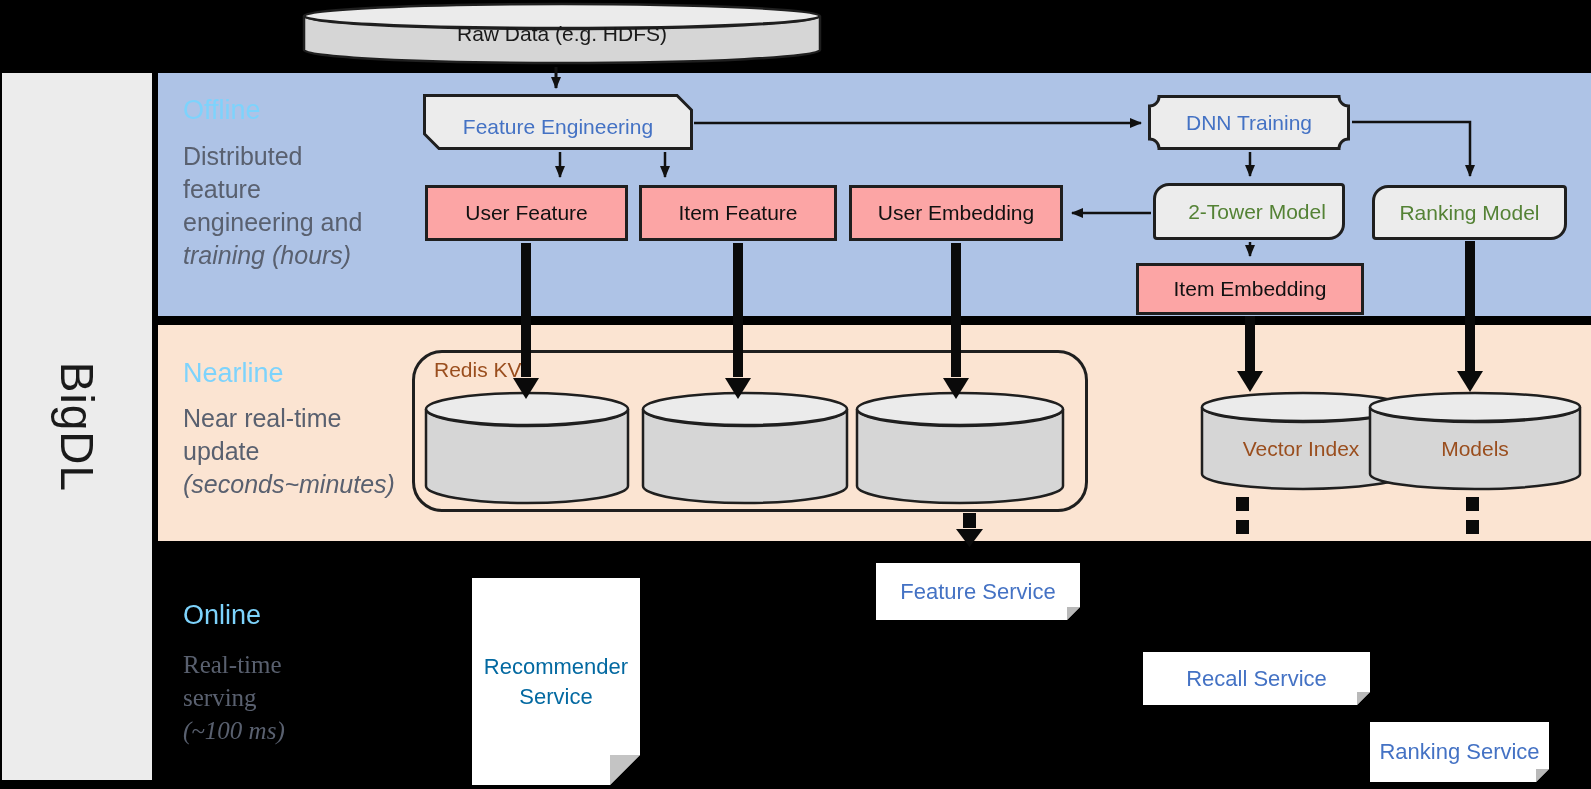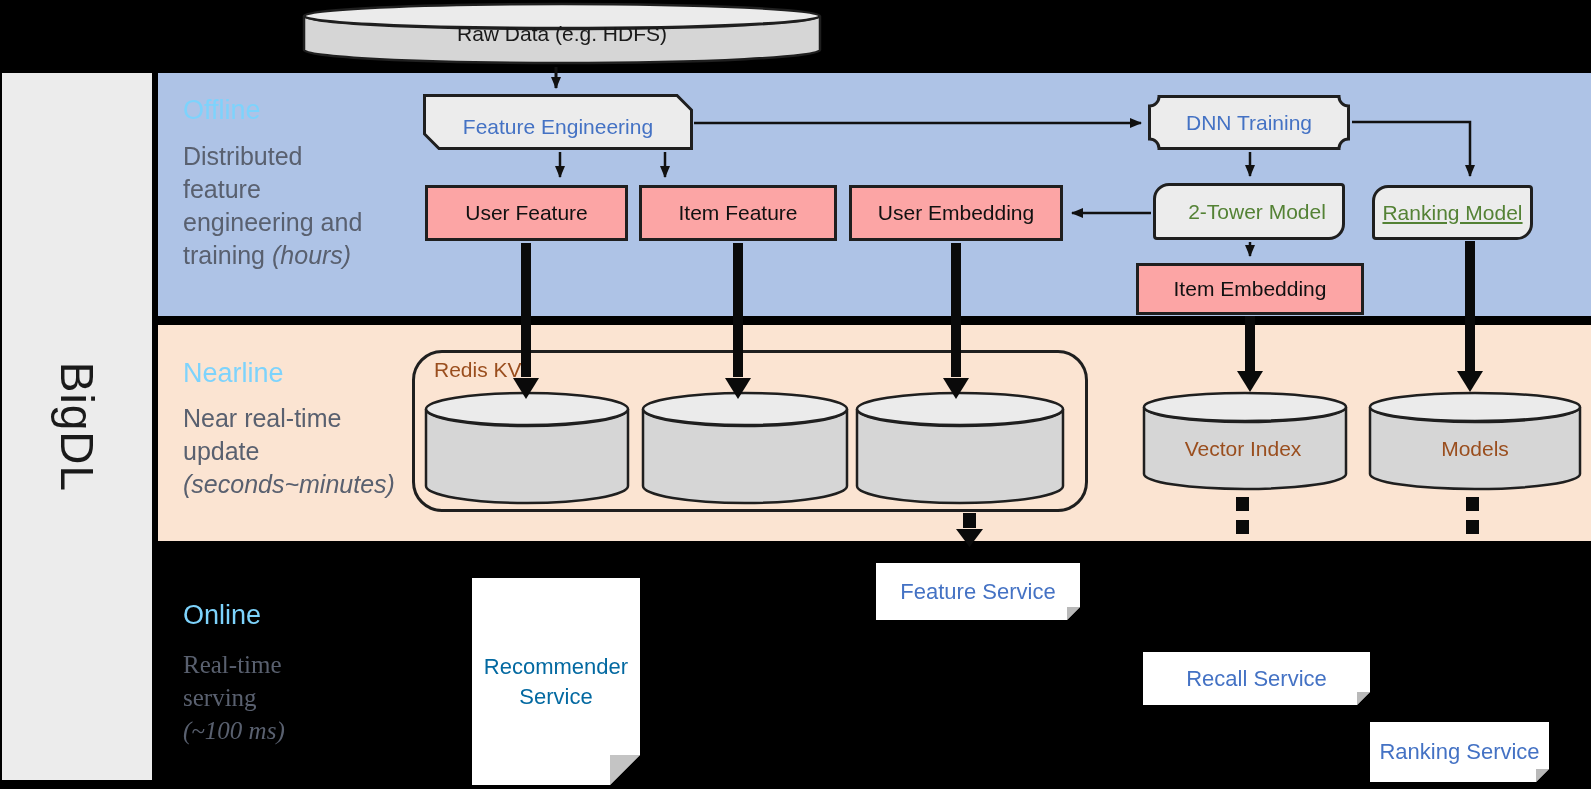--- a/index.html
+++ b/index.html
@@ -64,21 +64,21 @@
       <ellipse cx="260" cy="14" rx="258" ry="12" fill="#ebebeb" stroke="#1f1f1f" stroke-width="2.5"></ellipse>
     </svg>
     <div class="abs" style="left:0;top:20px;width:520px;text-align:center;font-size:21px;color:#1a1a1a;">Raw Data (e.g. HDFS)</div>
   </div>
 
   <div class="abs sec-title" style="left:183px;top:95px;">Offline</div>
   <div class="abs sec-body" style="left:183px;top:140px;width:230px;">
     <div>Distributed</div>
     <div>feature</div>
     <div>engineering and</div>
-    <div><span style="margin-right:7px;">training</span><i>(hours)</i></div>
+    <div><span style="margin-right:7px;font-style:italic;">training</span><i>(hours)</i></div>
   </div>
 
   <div class="abs" style="left:423px;top:94px;width:270px;height:65px;text-align:center;">
     <svg width="270" height="56" viewBox="0 0 270 56">
       <polygon points="1.5,1.5 254,1.5 268.5,16 268.5,54.5 16,54.5 1.5,40" fill="#ececec" stroke="#1f1f1f" stroke-width="3"></polygon>
     </svg>
     <div class="abs shape-label blue-label" style="left:0;top:0;font-size:21px;">Feature Engineering</div>
   </div>
 
   <div class="abs" style="left:1148px;top:95px;width:202px;height:55px;">
@@ -97,21 +97,21 @@
   <div class="abs gray-box" style="left:849px;top:185px;width:214px;height:56px;">
     <span>User Embedding</span>
   </div>
   <div class="abs gray-box" style="left:1136px;top:263px;width:228px;height:52px;">
     <span>Item Embedding</span>
   </div>
 
   <div class="abs round-alt" style="left:1153px;top:183px;width:192px;height:57px;padding-left:16px;">
     <span>2-Tower Model</span>
   </div>
-  <div class="abs round-alt" style="left:1372px;top:185px;width:161px;height:55px;text-decoration:underline;">
+  <div class="abs round-alt" style="left:1372px;top:185px;width:195px;height:55px;">
     <span>Ranking Model</span>
   </div>
 
   <div class="abs sec-title" style="left:183px;top:358px;">Nearline</div>
   <div class="abs sec-body" style="left:183px;top:402px;width:280px;">
     <div>Near real-time</div>
     <div>update</div>
     <div><i>(seconds~minutes)</i></div>
   </div>
 
@@ -130,21 +130,21 @@
       <ellipse cx="104" cy="19" rx="102" ry="16" fill="#ebebeb" stroke="#1f1f1f" stroke-width="2.5"></ellipse>
     </svg>
   </div>
   <div class="abs" style="left:855px;top:390px;width:210px;height:116px;">
     <svg width="210" height="116" viewBox="0 0 210 116">
       <path d="M2,19 L2,96 A103,17 0 0 0 208,96 L208,19 A103,17 0 0 1 2,19 Z" fill="#d6d6d6" stroke="#1f1f1f" stroke-width="2.5"></path>
       <ellipse cx="105" cy="19" rx="103" ry="16" fill="#ebebeb" stroke="#1f1f1f" stroke-width="2.5"></ellipse>
     </svg>
   </div>
 
-  <div class="abs" style="left:1142px;top:390px;width:202px;height:103px;">
+  <div class="abs" style="left:1200px;top:390px;width:202px;height:103px;">
     <svg width="206" height="103" viewBox="0 0 206 103">
       <path d="M2,17 L2,84 A101,15 0 0 0 204,84 L204,17 A101,15 0 0 1 2,17 Z" fill="#d6d6d6" stroke="#1f1f1f" stroke-width="2.5"></path>
       <ellipse cx="103" cy="17" rx="101" ry="14" fill="#ebebeb" stroke="#1f1f1f" stroke-width="2.5"></ellipse>
     </svg>
     <div class="cyl-label brown-label">Vector Index</div>
   </div>
 
   <div class="abs" style="left:1368px;top:390px;width:214px;height:103px;">
     <svg width="214" height="103" viewBox="0 0 214 103">
       <path d="M2,17 L2,84 A105,15 0 0 0 212,84 L212,17 A105,15 0 0 1 2,17 Z" fill="#d6d6d6" stroke="#1f1f1f" stroke-width="2.5"></path>

